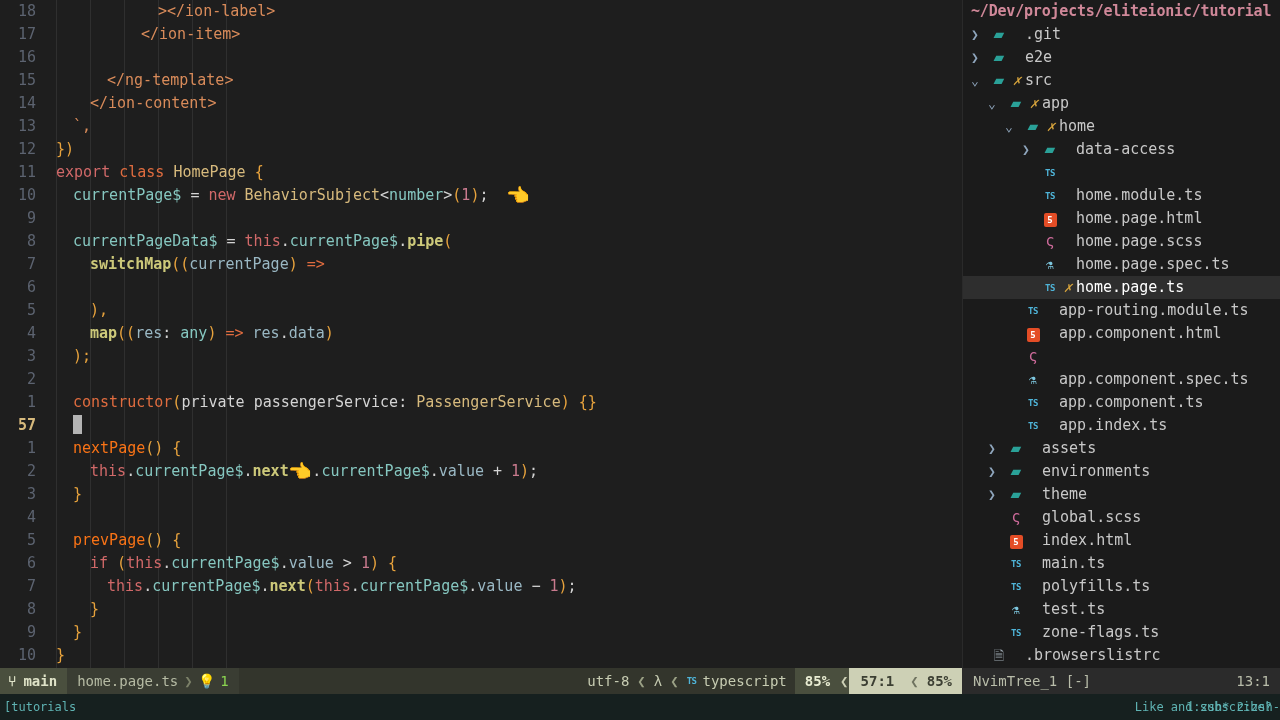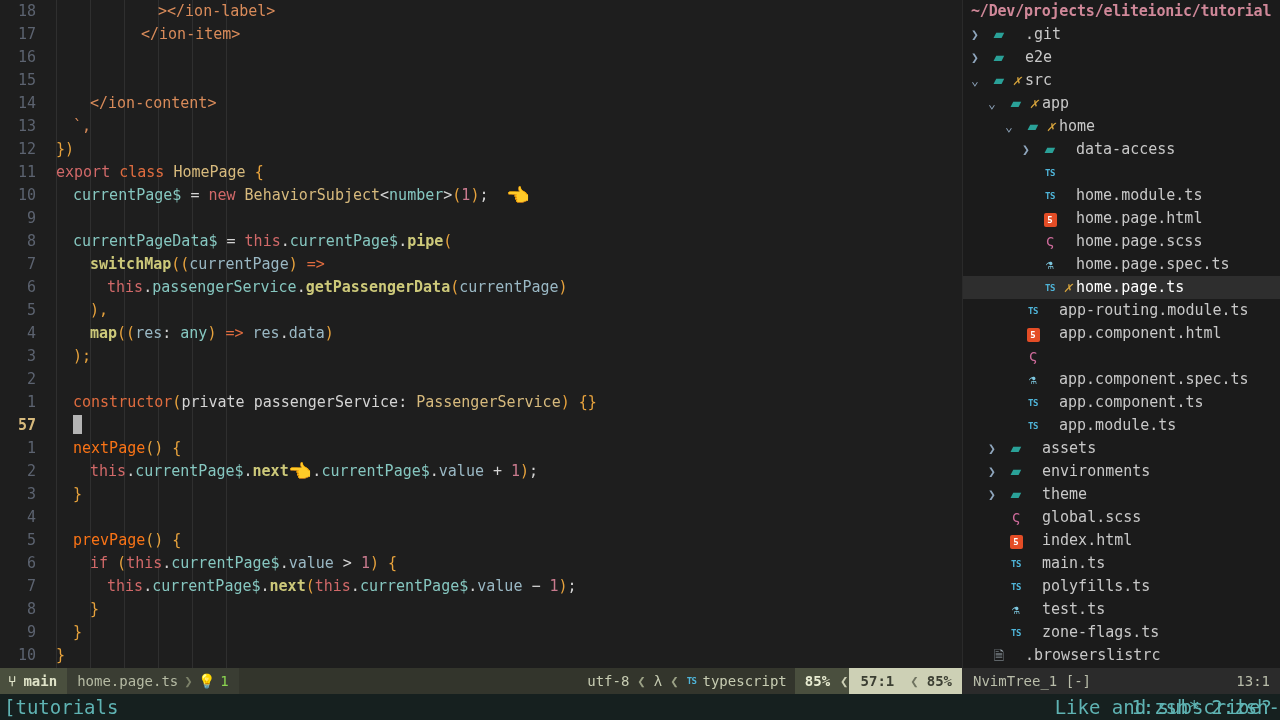--- a/index.html
+++ b/index.html
@@ -158,21 +158,21 @@
     display:flex; align-items:center; justify-content:space-between;
     padding:0 10px; box-sizing:border-box; font-size:14px;
     border-left:1px solid #2a2a2a;
   }
 
   
   .tmux {
     position:absolute; left:0; top:694px; width:1280px; height:26px;
     background:#16201f;
     display:flex; align-items:center;
-    font-size:19px;
+    font-size:12px;
     color:#5fb3b3;
   }
   .tmux-left { padding-left:4px; color:#5fb3b3; }
   .tmux-center { position:absolute; left:0; right:0; text-align:right; color:#5fb3b3; }
   .tmux-right { position:absolute; right:8px; color:#5fb3b3; }
 </style>
 </head>
 <body>
 
 <div class="screen">
@@ -183,30 +183,30 @@
       <div class="guide" style="left:46px"></div>
       <div class="guide" style="left:80px"></div>
       <div class="guide" style="left:114px"></div>
       <div class="guide" style="left:148px"></div>
       <div class="guide" style="left:182px"></div>
     </div>
     <div id="code-lines">
         <div class="code-line"><span class="gutter">18</span><span class="codetext" style="padding-left: 114px;"><span class="tag">&gt;&lt;</span><span class="tag">/ion-label&gt;</span></span></div>
         <div class="code-line"><span class="gutter">17</span><span class="codetext" style="padding-left: 97px;"><span class="tag">&lt;/ion-item&gt;</span></span></div>
         <div class="code-line"><span class="gutter">16</span></div>
-        <div class="code-line"><span class="gutter">15</span></div>
+        <div class="code-line"><span class="gutter">15</span><span class="codetext" style="padding-left: 63px;"><span class="tag">&lt;/ng-template&gt;</span></span></div>
         <div class="code-line"><span class="gutter">14</span><span class="codetext" style="padding-left: 46px;"><span class="tag">&lt;/ion-content&gt;</span></span></div>
         <div class="code-line"><span class="gutter">13</span><span class="codetext" style="padding-left: 29px;"><span class="strq">`,</span></span></div>
         <div class="code-line"><span class="gutter">12</span><span class="codetext" style="padding-left: 12px;"><span class="punct">})</span></span></div>
         <div class="code-line"><span class="gutter">11</span><span class="codetext" style="padding-left: 12px;"><span class="kw2">export</span><span class="plain"> </span><span class="kw">class</span><span class="plain"> </span><span class="type">HomePage</span><span class="plain"> </span><span class="punct">{</span></span></div>
         <div class="code-line"><span class="gutter">10</span><span class="codetext" style="padding-left: 29px;"><span class="cyan">currentPage$</span><span class="plain"> </span><span class="plain">=</span><span class="plain"> </span><span class="kw2">new</span><span class="plain"> </span><span class="type">BehaviorSubject</span><span class="plain">&lt;</span><span class="cyan">number</span><span class="plain">&gt;</span><span class="punct">(</span><span class="num">1</span><span class="punct">)</span><span class="plain">;</span><span class="plain">  </span><span class="emoji">👈</span></span></div>
         <div class="code-line"><span class="gutter">9</span><span class="codetext" style="padding-left: 29px;"></span></div>
         <div class="code-line"><span class="gutter">8</span><span class="codetext" style="padding-left: 29px;"><span class="cyan">currentPageData$</span><span class="plain"> = </span><span class="bobj">this</span><span class="plain">.</span><span class="cyan">currentPage$</span><span class="plain">.</span><span class="fnbold">pipe</span><span class="punct">(</span></span></div>
         <div class="code-line"><span class="gutter">7</span><span class="codetext" style="padding-left: 46px;"><span class="fnbold">switchMap</span><span class="punct">((</span><span class="prop">currentPage</span><span class="punct">)</span><span class="plain"> </span><span class="op">=&gt;</span></span></div>
-        <div class="code-line"><span class="gutter">6</span><span class="codetext" style="padding-left: 63px;"><span class="bobj">this</span><span class="plain">.</span><span class="cyan">passengerService</span><span class="plain">.</span><span class="fnbold">getPassengerData</span><span class="punct">(</span><span class="prop">currentPage</span><span class="punct">)</span></span></div>
+        <div class="code-line"><span class="gutter">6</span></div>
         <div class="code-line"><span class="gutter">5</span><span class="codetext" style="padding-left: 46px;"><span class="punct">),</span></span></div>
         <div class="code-line"><span class="gutter">4</span><span class="codetext" style="padding-left: 46px;"><span class="fnbold">map</span><span class="punct">((</span><span class="prop">res</span><span class="plain">: </span><span class="cyan">any</span><span class="punct">)</span><span class="plain"> </span><span class="op">=&gt;</span><span class="plain"> </span><span class="prop">res</span><span class="plain">.</span><span class="prop">data</span><span class="punct">)</span></span></div>
         <div class="code-line"><span class="gutter">3</span><span class="codetext" style="padding-left: 29px;"><span class="punct">);</span></span></div>
         <div class="code-line"><span class="gutter">2</span><span class="codetext" style="padding-left: 29px;"></span></div>
         <div class="code-line"><span class="gutter">1</span><span class="codetext" style="padding-left: 29px;"><span class="kw">constructor</span><span class="punct">(</span><span class="plain">private</span><span class="plain"> </span><span class="plain">passengerService</span><span class="plain">: </span><span class="type">PassengerService</span><span class="punct">)</span><span class="plain"> </span><span class="punct">{}</span></span></div>
         <div class="code-line"><span class="gutter cur">57</span><span class="codetext" style="padding-left: 29px;"><span class="cursorblk"></span></span></div>
         <div class="code-line"><span class="gutter">1</span><span class="codetext" style="padding-left: 29px;"><span class="fn">nextPage</span><span class="punct">()</span><span class="plain"> </span><span class="punct">{</span></span></div>
         <div class="code-line"><span class="gutter">2</span><span class="codetext" style="padding-left: 46px;"><span class="bobj">this</span><span class="plain">.</span><span class="cyan">currentPage$</span><span class="plain">.</span><span class="fnbold">next</span><span class="emoji">👈</span><span class="plain">.</span><span class="cyan">currentPage$</span><span class="plain">.</span><span class="prop">value</span><span class="plain"> + </span><span class="num">1</span><span class="punct">)</span><span class="plain">;</span></span></div>
         <div class="code-line"><span class="gutter">3</span><span class="codetext" style="padding-left: 29px;"><span class="punct">}</span></span></div>
         <div class="code-line"><span class="gutter">4</span><span class="codetext" style="padding-left: 29px;"></span></div>
@@ -322,21 +322,21 @@
         <div class="tree-row" style="padding-left: 42px;">
           <span class="arrow none"> </span>
           <span class="ficon"><span class="badge ts-badge">TS</span></span>
           <span class="gmark none"> </span>
           <span class="fname">app.component.ts</span>
         </div>
         <div class="tree-row" style="padding-left: 42px;">
           <span class="arrow none"> </span>
           <span class="ficon"><span class="badge ts-badge">TS</span></span>
           <span class="gmark none"> </span>
-          <span class="fname">app.module.ts</span>
+          <span class="fname">app.index.ts</span>
         </div>
         <div class="tree-row" style="padding-left: 25px;">
           <span class="arrow">❯</span>
           <span class="ficon folder" style="font-family: &quot;DejaVu Sans&quot;, sans-serif; font-size: 14px; filter: none; color: rgb(42, 161, 152);">▰</span>
           <span class="gmark none"> </span>
           <span class="fname dir">assets</span>
         </div>
         <div class="tree-row" style="padding-left: 25px;">
           <span class="arrow">❯</span>
           <span class="ficon folder" style="font-family: &quot;DejaVu Sans&quot;, sans-serif; font-size: 14px; filter: none; color: rgb(42, 161, 152);">▰</span>

